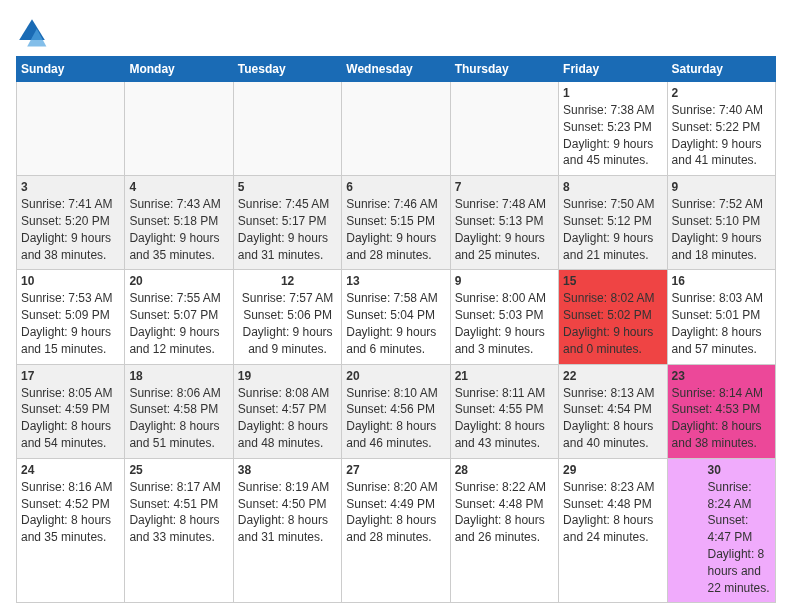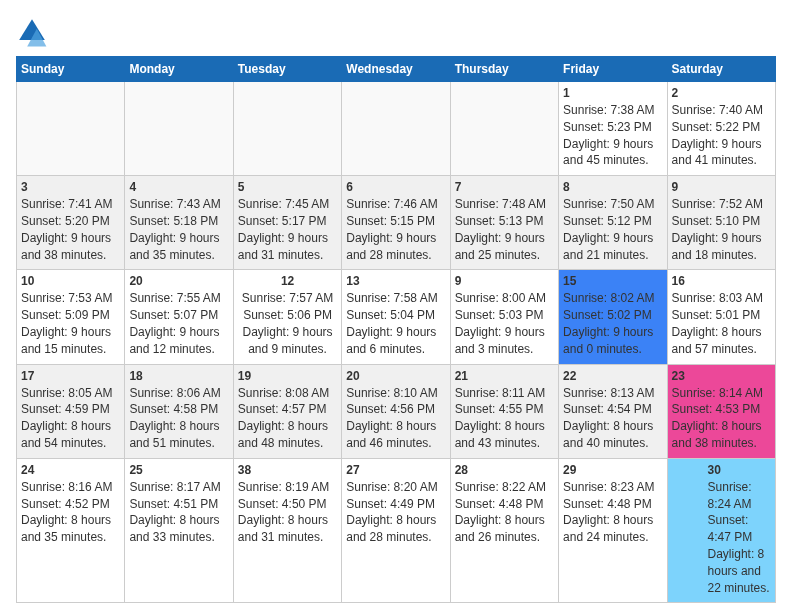--- a/index.html
+++ b/index.html
@@ -180,21 +180,21 @@
           <div class="cell-text">Sunrise: 7:57 AM<br>Sunset: 5:06 PM<br>Daylight: 9 hours and 9 minutes.</div>
         </td>
         <td style="background: rgb(255, 255, 255);">
           <span class="day-num">13</span>
           <div class="cell-text">Sunrise: 7:58 AM<br>Sunset: 5:04 PM<br>Daylight: 9 hours and 6 minutes.</div>
         </td>
         <td style="background: rgb(255, 255, 255);">
           <span class="day-num">9</span>
           <div class="cell-text">Sunrise: 8:00 AM<br>Sunset: 5:03 PM<br>Daylight: 9 hours and 3 minutes.</div>
         </td>
-        <td style="background: #3b82f6;">
+        <td style="background: #ef4444;">
           <span class="day-num">15</span>
           <div class="cell-text">Sunrise: 8:02 AM<br>Sunset: 5:02 PM<br>Daylight: 9 hours and 0 minutes.</div>
         </td>
         <td style="background: rgb(255, 255, 255);">
           <span class="day-num">16</span>
           <div class="cell-text">Sunrise: 8:03 AM<br>Sunset: 5:01 PM<br>Daylight: 8 hours and 57 minutes.</div>
         </td>
       </tr>
       <tr>
         <td style="background: rgb(240, 240, 240);">
@@ -244,19 +244,19 @@
           <div class="cell-text">Sunrise: 8:20 AM<br>Sunset: 4:49 PM<br>Daylight: 8 hours and 28 minutes.</div>
         </td>
         <td style="background: rgb(255, 255, 255);">
           <span class="day-num">28</span>
           <div class="cell-text">Sunrise: 8:22 AM<br>Sunset: 4:48 PM<br>Daylight: 8 hours and 26 minutes.</div>
         </td>
         <td style="background: rgb(255, 255, 255);">
           <span class="day-num">29</span>
           <div class="cell-text">Sunrise: 8:23 AM<br>Sunset: 4:48 PM<br>Daylight: 8 hours and 24 minutes.</div>
         </td>
-        <td style="background: #7dd3fc; padding-left: 40px;">
+        <td style="background: #f0abfc; padding-left: 40px;">
           <span class="day-num">30</span>
           <div class="cell-text">Sunrise: 8:24 AM<br>Sunset: 4:47 PM<br>Daylight: 8 hours and 22 minutes.</div>
         </td>
       </tr>
     </tbody>
 </table>
 
 </body></html>

